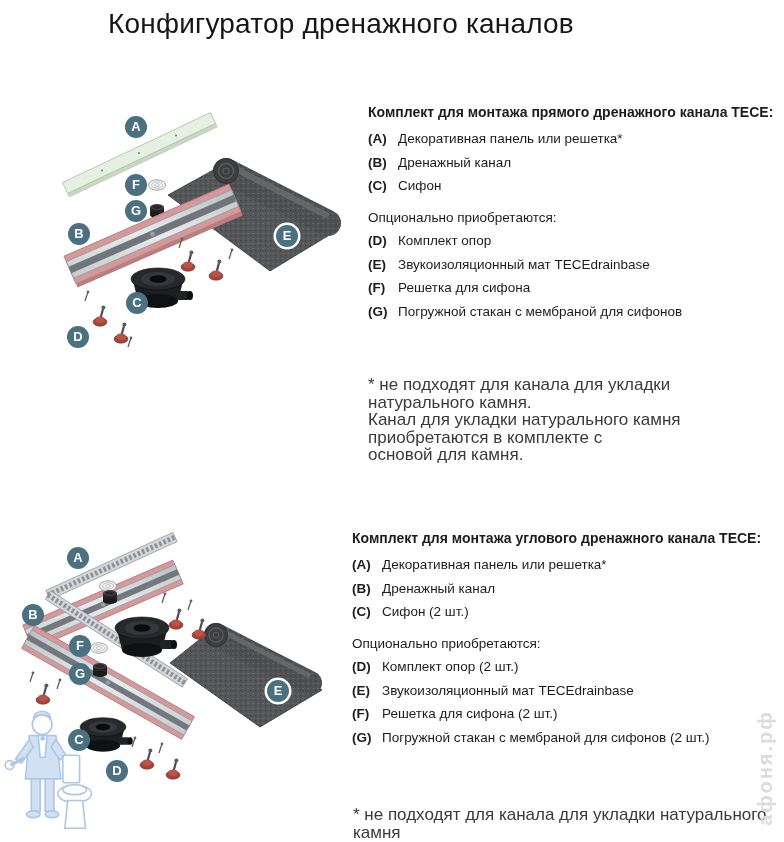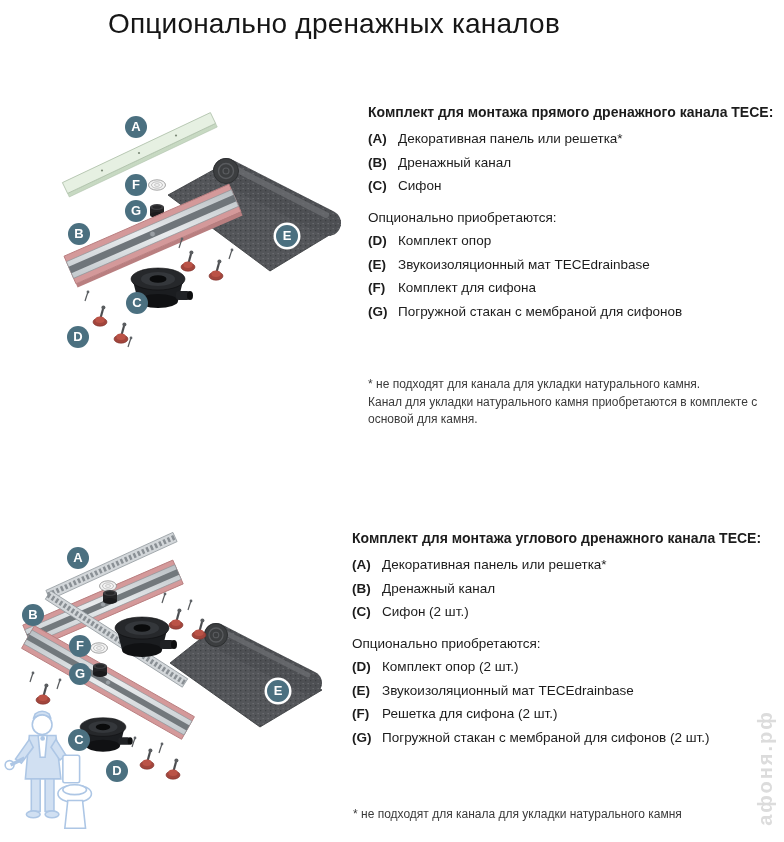--- a/index.html
+++ b/index.html
@@ -6,35 +6,35 @@
   .page{position:relative;width:784px;height:842px;background:#ffffff;overflow:hidden;
         font-family:"Liberation Sans", sans-serif;color:#1c1c1c;}
   .title{position:absolute;left:108px;top:8px;font-size:28px;font-weight:400;
          letter-spacing:.2px;color:#161616;margin:0;}
   .diagram{position:absolute;}
   .textblock{position:absolute;}
   .tb-heading{font-size:14px;font-weight:bold;line-height:16px;margin-bottom:7px;}
   .kit-item{display:flex;font-size:13.5px;line-height:23.5px;}
   .kit-item .k{font-weight:bold;width:30px;flex:none;}
   .opt-heading{font-size:13.5px;line-height:23.5px;margin-top:8px;}
-  .footnote{position:absolute;font-size:12px;line-height:17.5px;color:#3a3a3a;}
+  .footnote{position:absolute;font-size:17px;line-height:17.5px;color:#3a3a3a;}
   .badge{position:absolute;width:22px;height:22px;border-radius:50%;background:#4b7080;
          color:#fff;font-size:13px;font-weight:bold;line-height:22px;text-align:center;}
   .badge.ringed{box-shadow:0 0 0 2.5px #ffffff;}
   .site-watermark{position:absolute;left:686px;top:756px;width:160px;height:24px;
          transform:rotate(-90deg);text-align:center;font-size:20px;font-weight:bold;
          color:#dcdcdc;letter-spacing:2px;}
   .plumber{position:absolute;left:2px;top:698px;}
 </style>
 </head>
 <body>
 
 <div class="page">
 
-  <h1 class="title">Опционально дренажных каналов</h1>
+  <h1 class="title">Конфигуратор дренажного каналов</h1>
 
   <svg class="diagram" style="left:30px;top:95px" width="320" height="280" viewBox="0 0 320 280">
     <defs>
       <linearGradient id="steelGrad1" x1="0" y1="0" x2="0" y2="1">
         <stop offset="0" stop-color="#b9bfc3"></stop>
           <stop offset="0.5" stop-color="#e8ebed"></stop>
           <stop offset="1" stop-color="#c3c9cd"></stop>
       </linearGradient>
       <pattern id="speck1" width="5" height="5" patternUnits="userSpaceOnUse">
         <rect x="0" y="0" width="1.3" height="1.3" fill="#3b3d40"></rect>
@@ -140,21 +140,21 @@
     <div class="kit-item">
       <span class="k">(D)</span>
       <span class="v">Комплект опор</span>
     </div>
     <div class="kit-item">
       <span class="k">(E)</span>
       <span class="v">Звукоизоляционный мат TECEdrainbase</span>
     </div>
     <div class="kit-item">
       <span class="k">(F)</span>
-      <span class="v">Комплект для сифона</span>
+      <span class="v">Решетка для сифона</span>
     </div>
     <div class="kit-item">
       <span class="k">(G)</span>
       <span class="v">Погружной стакан с мембраной для сифонов</span>
     </div>
   </div>
 
   <div class="footnote" style="left:368px;top:376px;width:400px">
     <div>* не подходят для канала для укладки натурального камня.</div>
     <div>Канал для укладки натурального камня приобретаются в комплекте с</div>

